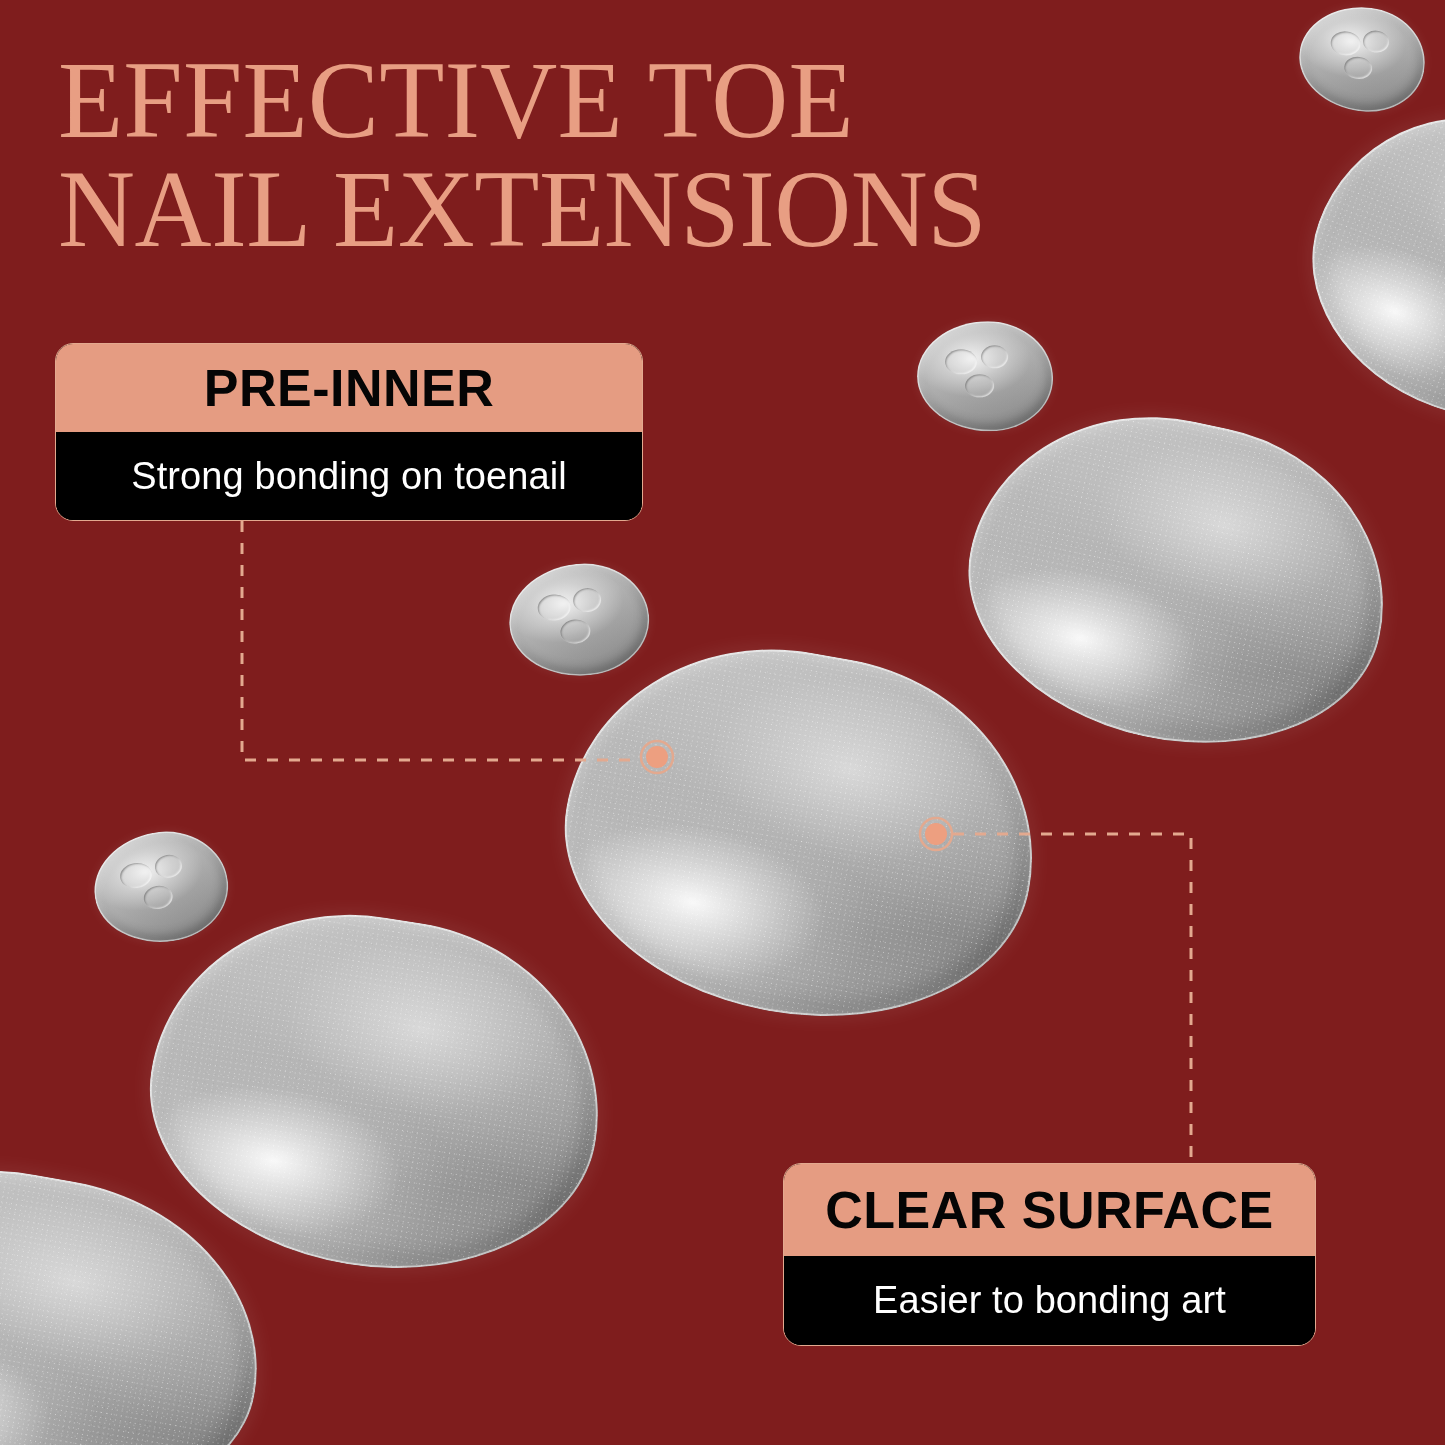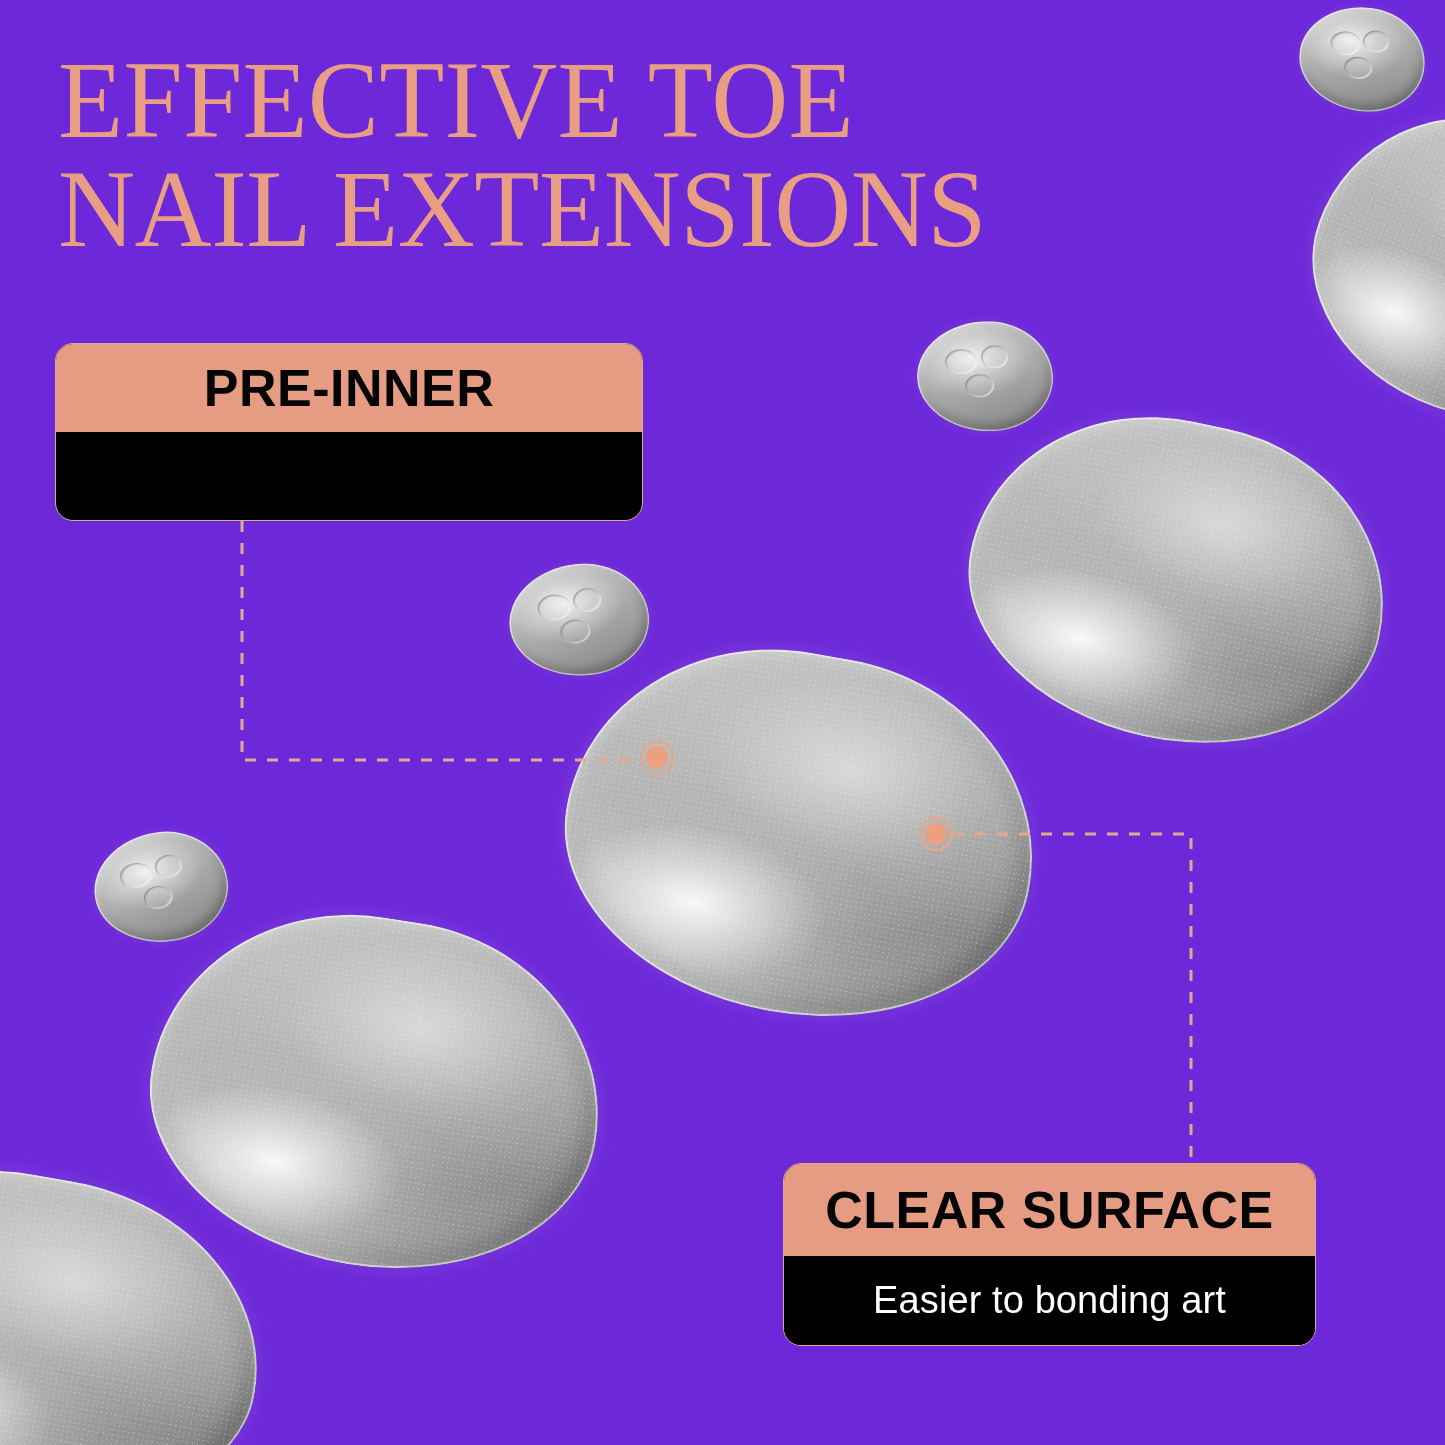--- a/index.html
+++ b/index.html
@@ -7,21 +7,21 @@
 
   html, body {
     width:1445px; height:1445px;
     background:#000000;
     overflow:hidden;
   }
 
   #stage {
     position:relative;
     width:1445px; height:1445px;
-    background:#6d28d9;
+    background:#7f1d1d;
     font-family:"Liberation Sans", sans-serif;
     overflow:hidden;
   }
 
   
   #photo-layer {
     position:absolute; inset:0;
     z-index:1;
   }
 
@@ -246,20 +246,21 @@
 
     <path class="conn-dash" d="M 953 834 L 1191 834 L 1191 1162"></path>
     <g>
       <circle class="dot-ring" cx="936" cy="834" r="16"></circle>
       <circle class="dot-core" cx="936" cy="834" r="11"></circle>
     </g>
   </svg>
 
   <div class="callout" id="callout-pre-inner">
     <div class="co-head">PRE-INNER</div>
+    <div class="co-body">Strong bonding on toenail</div>
   </div>
 
   <div class="callout" id="callout-clear-surface">
     <div class="co-head">CLEAR SURFACE</div>
     <div class="co-body">Easier to bonding art</div>
   </div>
 
 </div>
 
 </body></html>

